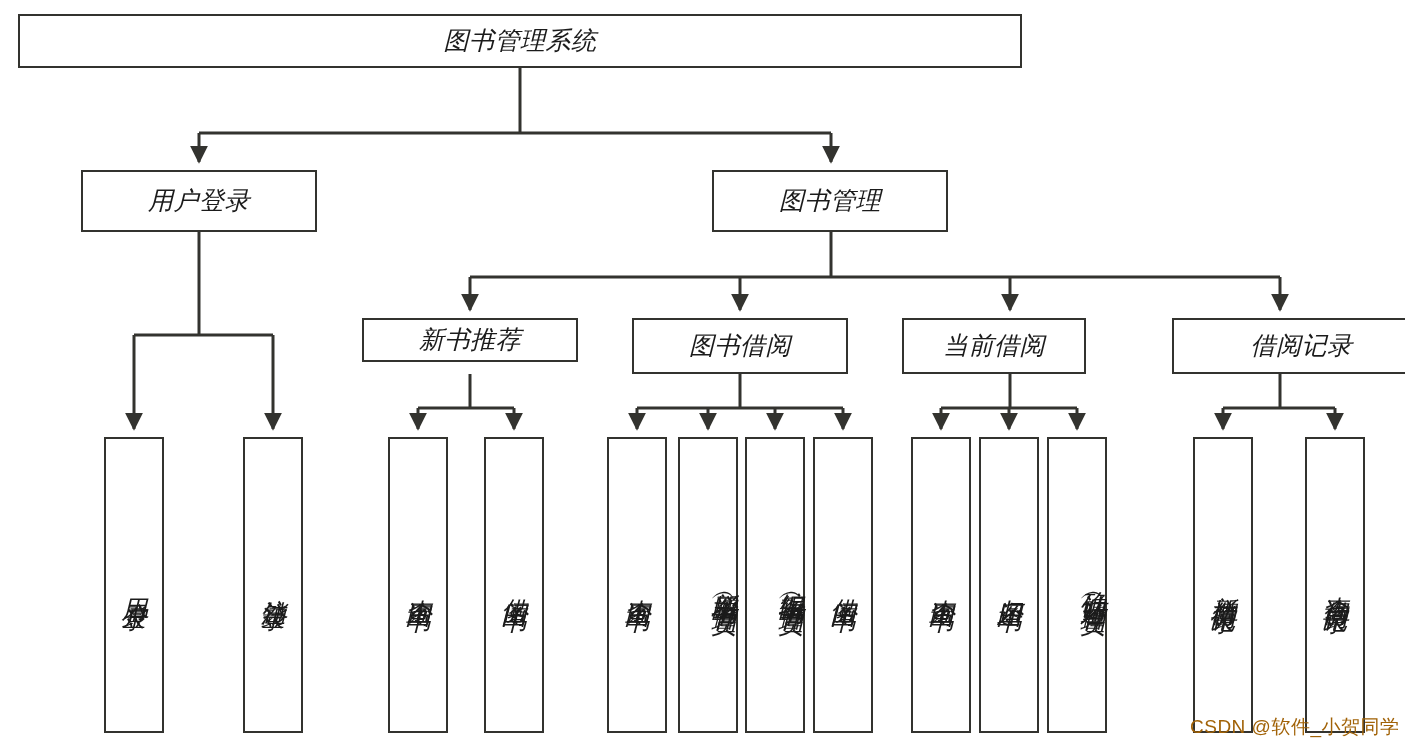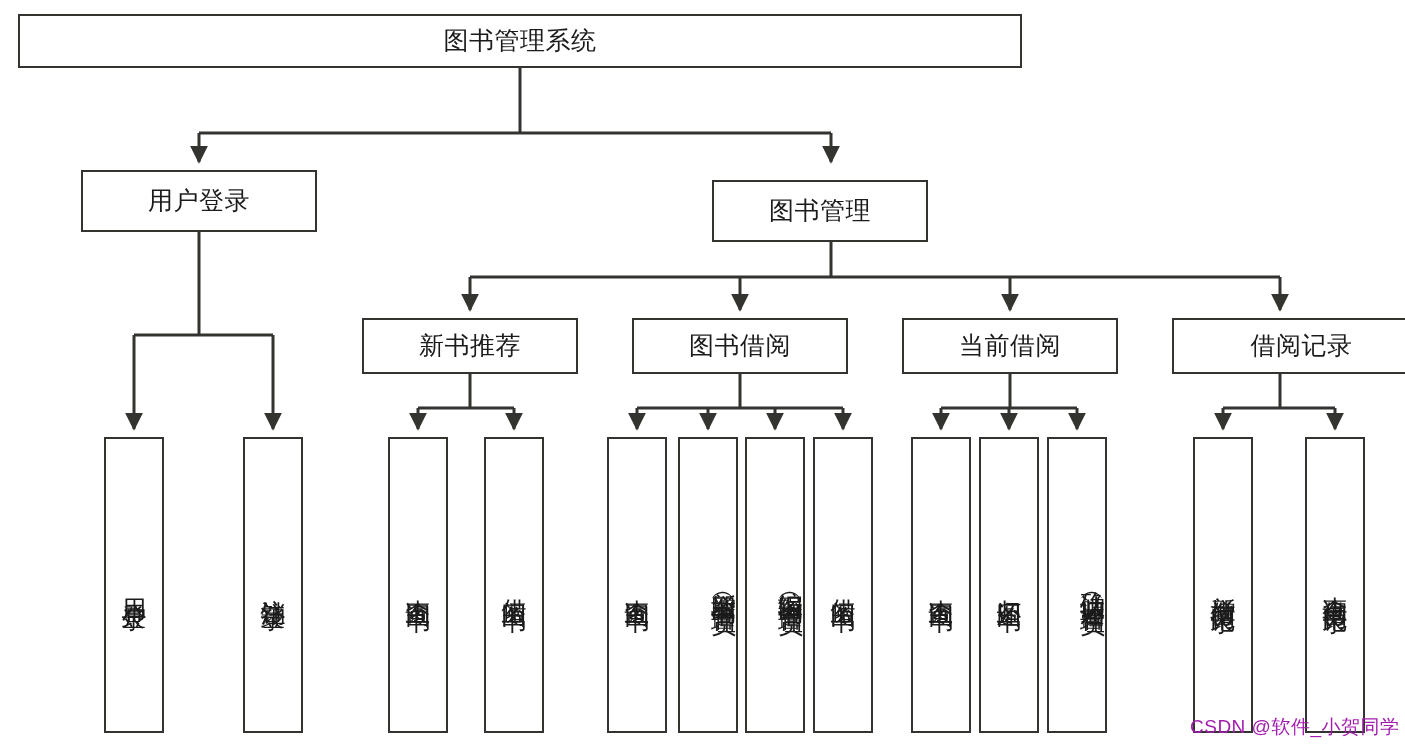--- a/index.html
+++ b/index.html
@@ -28,20 +28,21 @@
   .node {
     position: absolute;
     box-sizing: border-box;
     border: 2px solid #33332f;
     background: #ffffff;
     color: #1b1b1b;
     display: flex;
     align-items: center;
     justify-content: center;
     text-align: center;
+    font-style: italic;
   }
   .node-h {
     font-size: 25px;
     line-height: 1.1;
     letter-spacing: 0.5px;
   }
   .node-v {
     writing-mode: vertical-rl;
     text-orientation: upright;
     font-size: 25px;
@@ -60,21 +61,21 @@
   }
   .vtext {
     writing-mode: vertical-rl;
     text-orientation: upright;
     display: block;
     white-space: nowrap;
   }
   .watermark {
     position: absolute;
     font-size: 19px;
-    color: #a21caf;
+    color: #a16207;
     white-space: nowrap;
     letter-spacing: 0.5px;
   }
 </style>
 </head>
 <body>
 
 <div id="canvas">
 
   <svg class="edges" viewBox="0 0 1405 747">
@@ -128,31 +129,31 @@
     </g>
   </svg>
 
   <div class="node node-h" style="left:18px; top:14px; width:1004px; height:54px;">
     <span>图书管理系统</span>
   </div>
 
   <div class="node node-h" style="left:81px; top:170px; width:236px; height:62px;">
     <span>用户登录</span>
   </div>
-  <div class="node node-h" style="left:712px; top:180px; width:216px; height:62px;">
+  <div class="node node-h" style="left:712px; top:170px; width:236px; height:62px;">
     <span>图书管理</span>
   </div>
 
-  <div class="node node-h" style="left:362px; top:318px; width:216px; height:56px;">
+  <div class="node node-h" style="left:362px; top:318px; width:216px; height:44px;">
     <span>新书推荐</span>
   </div>
   <div class="node node-h" style="left:632px; top:318px; width:216px; height:56px;text-align:center;">
     <span>图书借阅</span>
   </div>
-  <div class="node node-h" style="left:902px; top:318px; width:216px; height:56px;">
+  <div class="node node-h" style="left:902px; top:318px; width:184px; height:56px;">
     <span>当前借阅</span>
   </div>
   <div class="node node-h" style="left:1172px; top:318px; width:259px; height:56px;">
     <span>借阅记录</span>
   </div>
 
   <div class="node node-v align-mid" style="left:104px; top:437px; width:60px; height:296px;">
     <span class="vtext">用户登录</span>
   </div>
   <div class="node node-v align-mid" style="left:243px; top:437px; width:60px; height:296px;">

